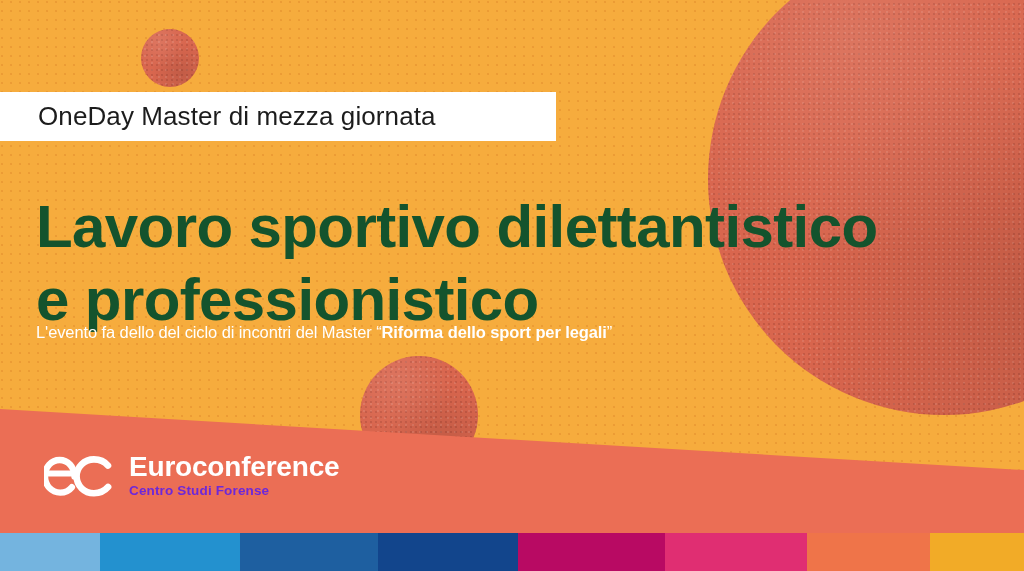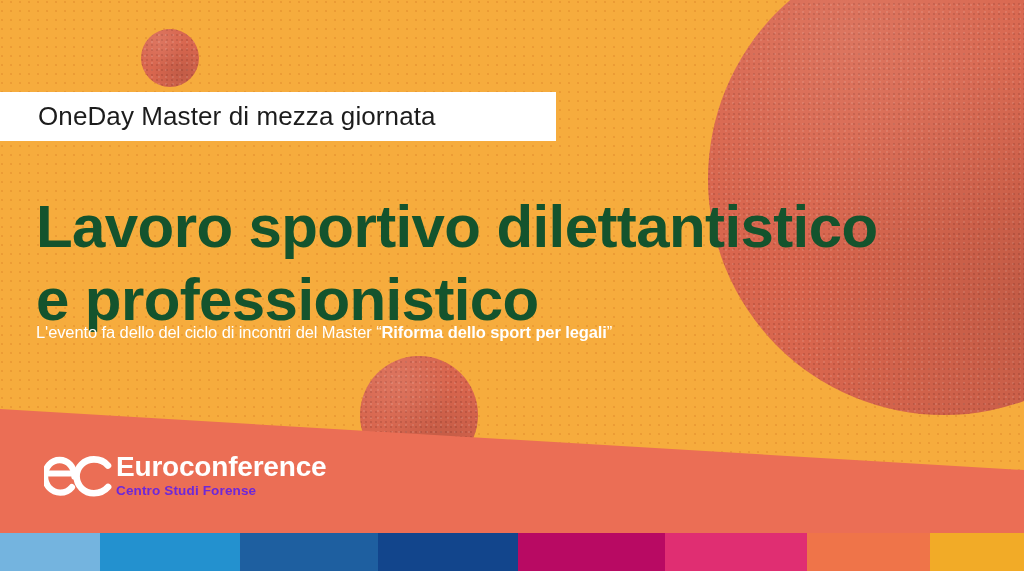--- a/index.html
+++ b/index.html
@@ -128,21 +128,21 @@
   
   #logo {
     position: absolute;
     left: 44px;
     top: 452px;
     display: flex;
     align-items: center;
   }
   #logo-mark { display: block; }
   #logo-words {
-    margin-left: 0;
+    margin-left: 13px;
     display: flex;
     flex-direction: column;
     justify-content: center;
   }
   #logo-title {
     color: #ffffff;
     font-size: 28px;
     font-weight: 700;
     line-height: 30px;
     letter-spacing: -0.2px;

